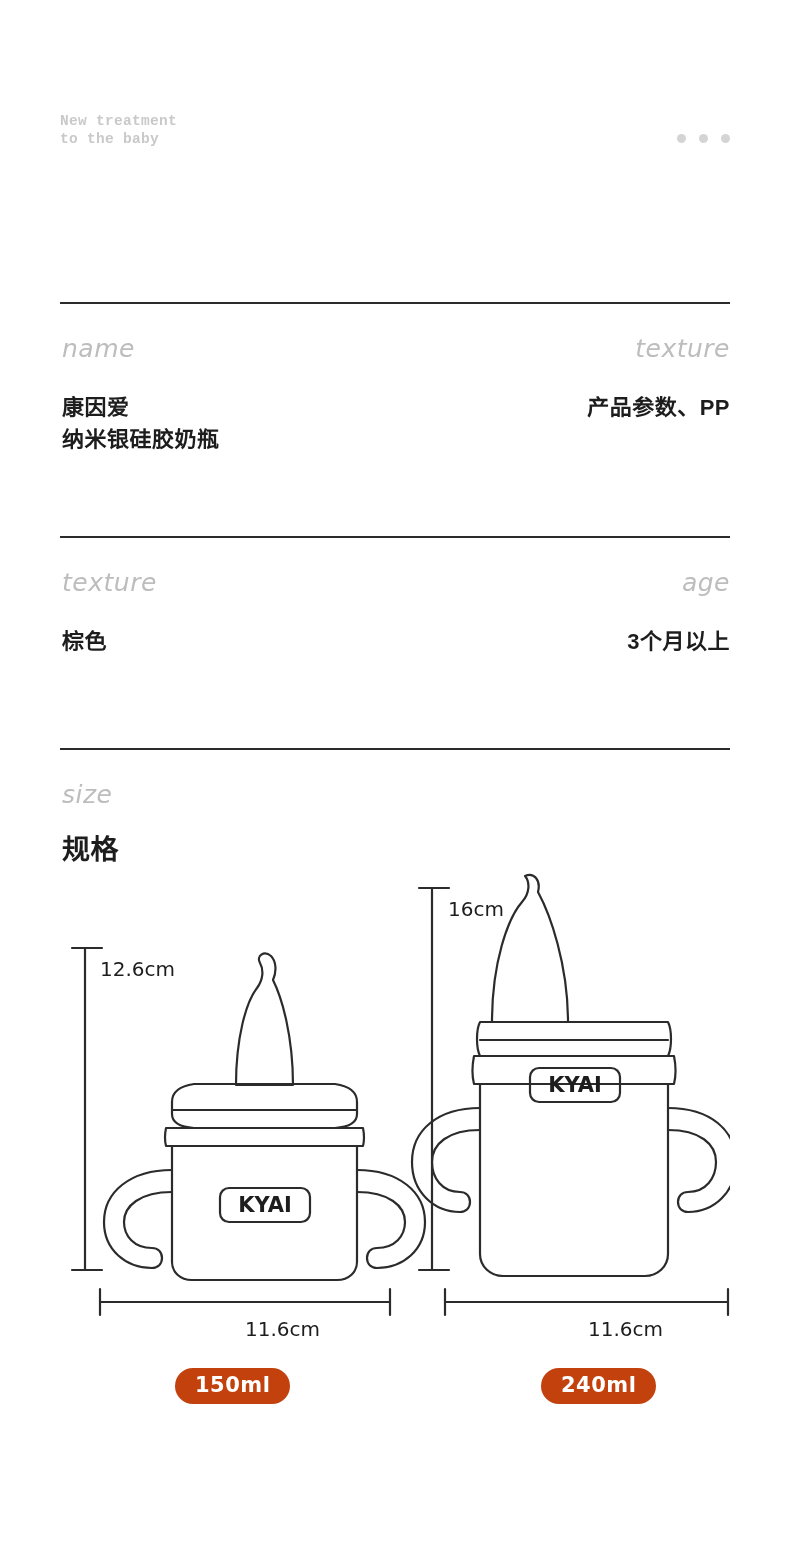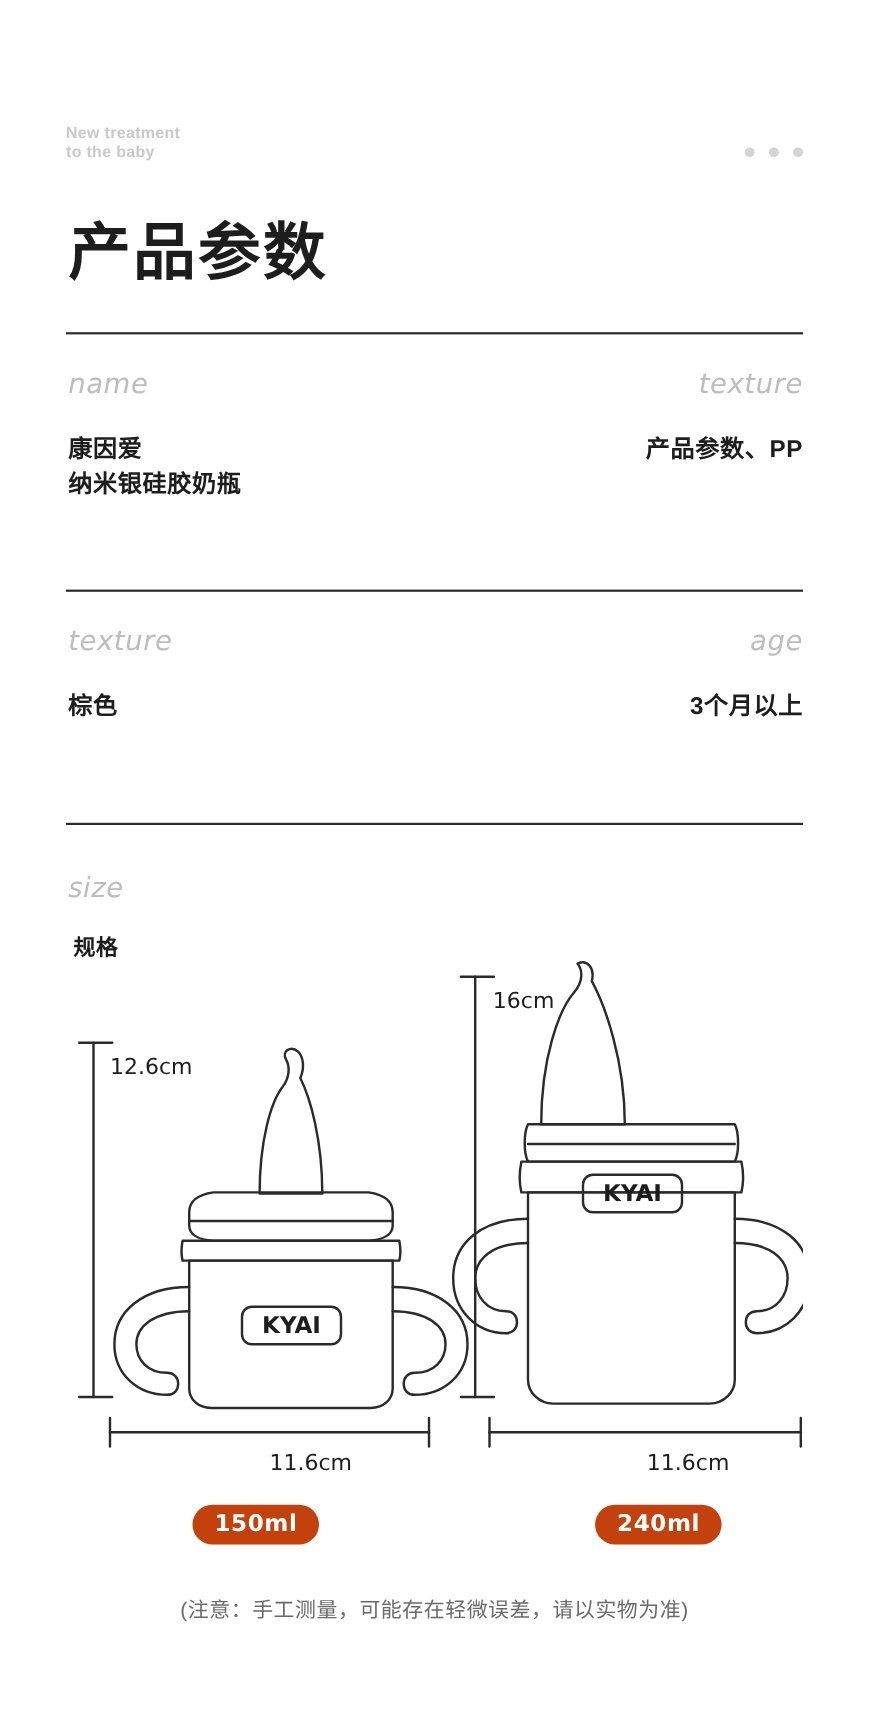--- a/index.html
+++ b/index.html
@@ -25,21 +25,21 @@
 
   
   .top-head {
     position: absolute;
     left: 60px;
     top: 112px;
     width: 670px;
     height: 50px;
   }
   .eyebrow {
-    font-family: Liberation Sans, sans-serif;
+    font-family: Liberation Mono, monospace;
     font-size: 14.5px;
     font-weight: bold;
     line-height: 18px;
     color: #c9c9c9;
     letter-spacing: 0.3px;
     white-space: pre-line;
   }
   .dots {
     position: absolute;
     right: 0;
@@ -107,24 +107,23 @@
     color: #1d1d1d;
     white-space: pre-line;
     letter-spacing: 0.5px;
   }
 
   
   .size-head {
     position: absolute;
     left: 62px;
     top: 780px;
-    margin-top: 12px;
   }
   .size-head .label-en { font-size: 25px; }
-  .size-head .value-cn { margin-top: 24px; font-size: 20px; text-align: center; }
+  .size-head .value-cn { margin-top: 24px; font-size: 28px; }
 
   .diagram {
     position: absolute;
     left: 60px;
     top: 870px;
     width: 670px;
     height: 550px;
   }
   .svg-wrap { position: absolute; inset: 0; }
 
@@ -173,21 +172,20 @@
   <div class="top-head">
     <div class="eyebrow">New treatment
 to the baby</div>
     <div class="dots">
       <i></i>
       <i></i>
       <i></i>
     </div>
   </div>
 
-  <div class="page-title">产品参数</div>
 
   <div class="rule r1"></div>
   <div class="rule r2"></div>
   <div class="rule r3"></div>
 
   <div class="spec-row row1">
     <div class="cell-left">
       <div class="label-en">name</div>
       <div class="value-cn">康因爱
 纳米银硅胶奶瓶</div>
@@ -276,14 +274,13 @@
       <text class="dim-text" x="185" y="466">11.6cm</text>
       <text class="dim-text" x="528" y="466">11.6cm</text>
       <text class="brand-text" x="205" y="342" font-size="21" text-anchor="middle">KYAI</text>
       <text class="brand-text" x="515" y="222" font-size="21" text-anchor="middle">KYAI</text>
     </svg>
 
     <div class="pill left">150ml</div>
     <div class="pill right">240ml</div>
   </div>
 
-  <div class="footnote">(注意：手工测量，可能存在轻微误差，请以实物为准)</div>
 </div>
 
 </body></html>

